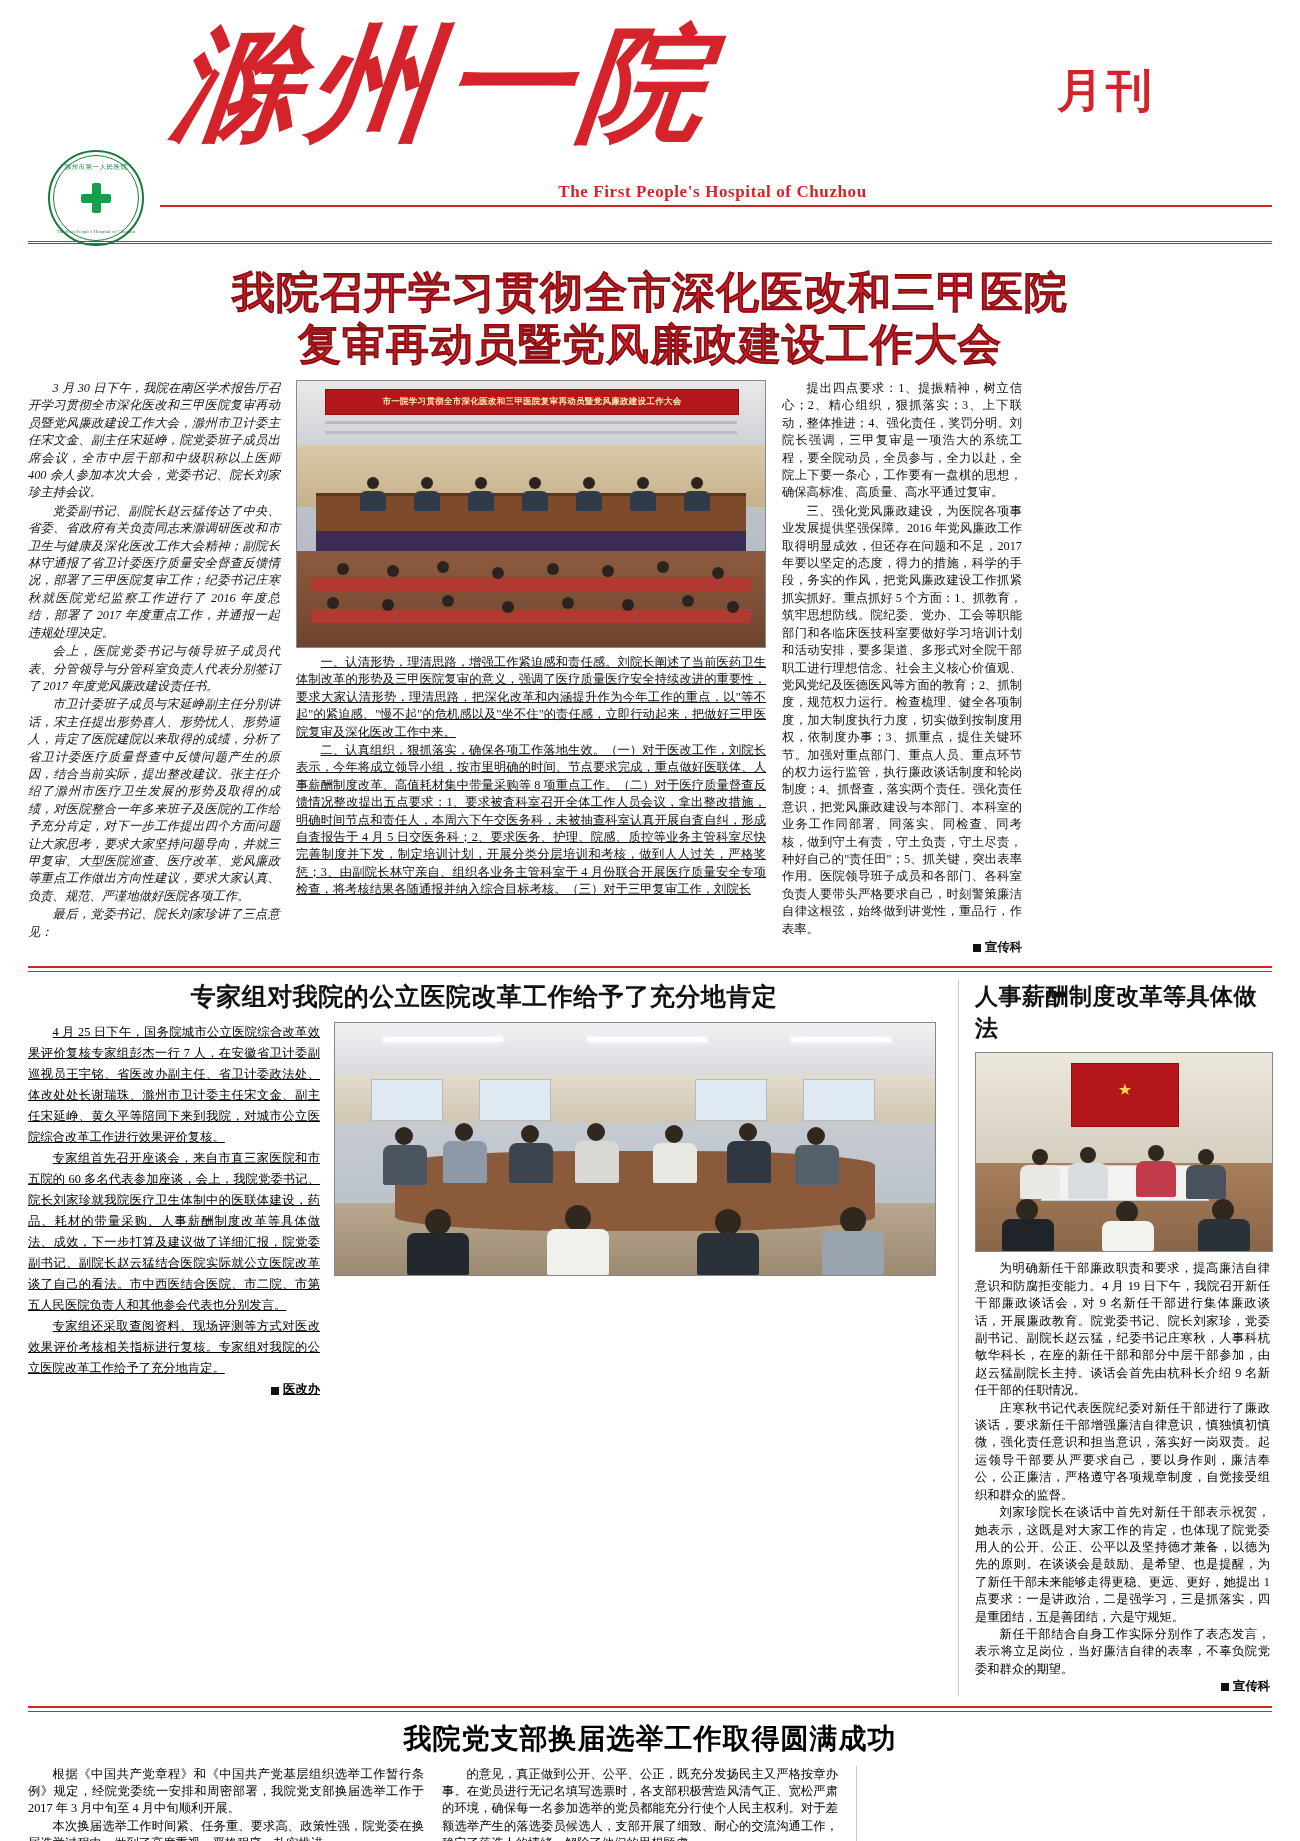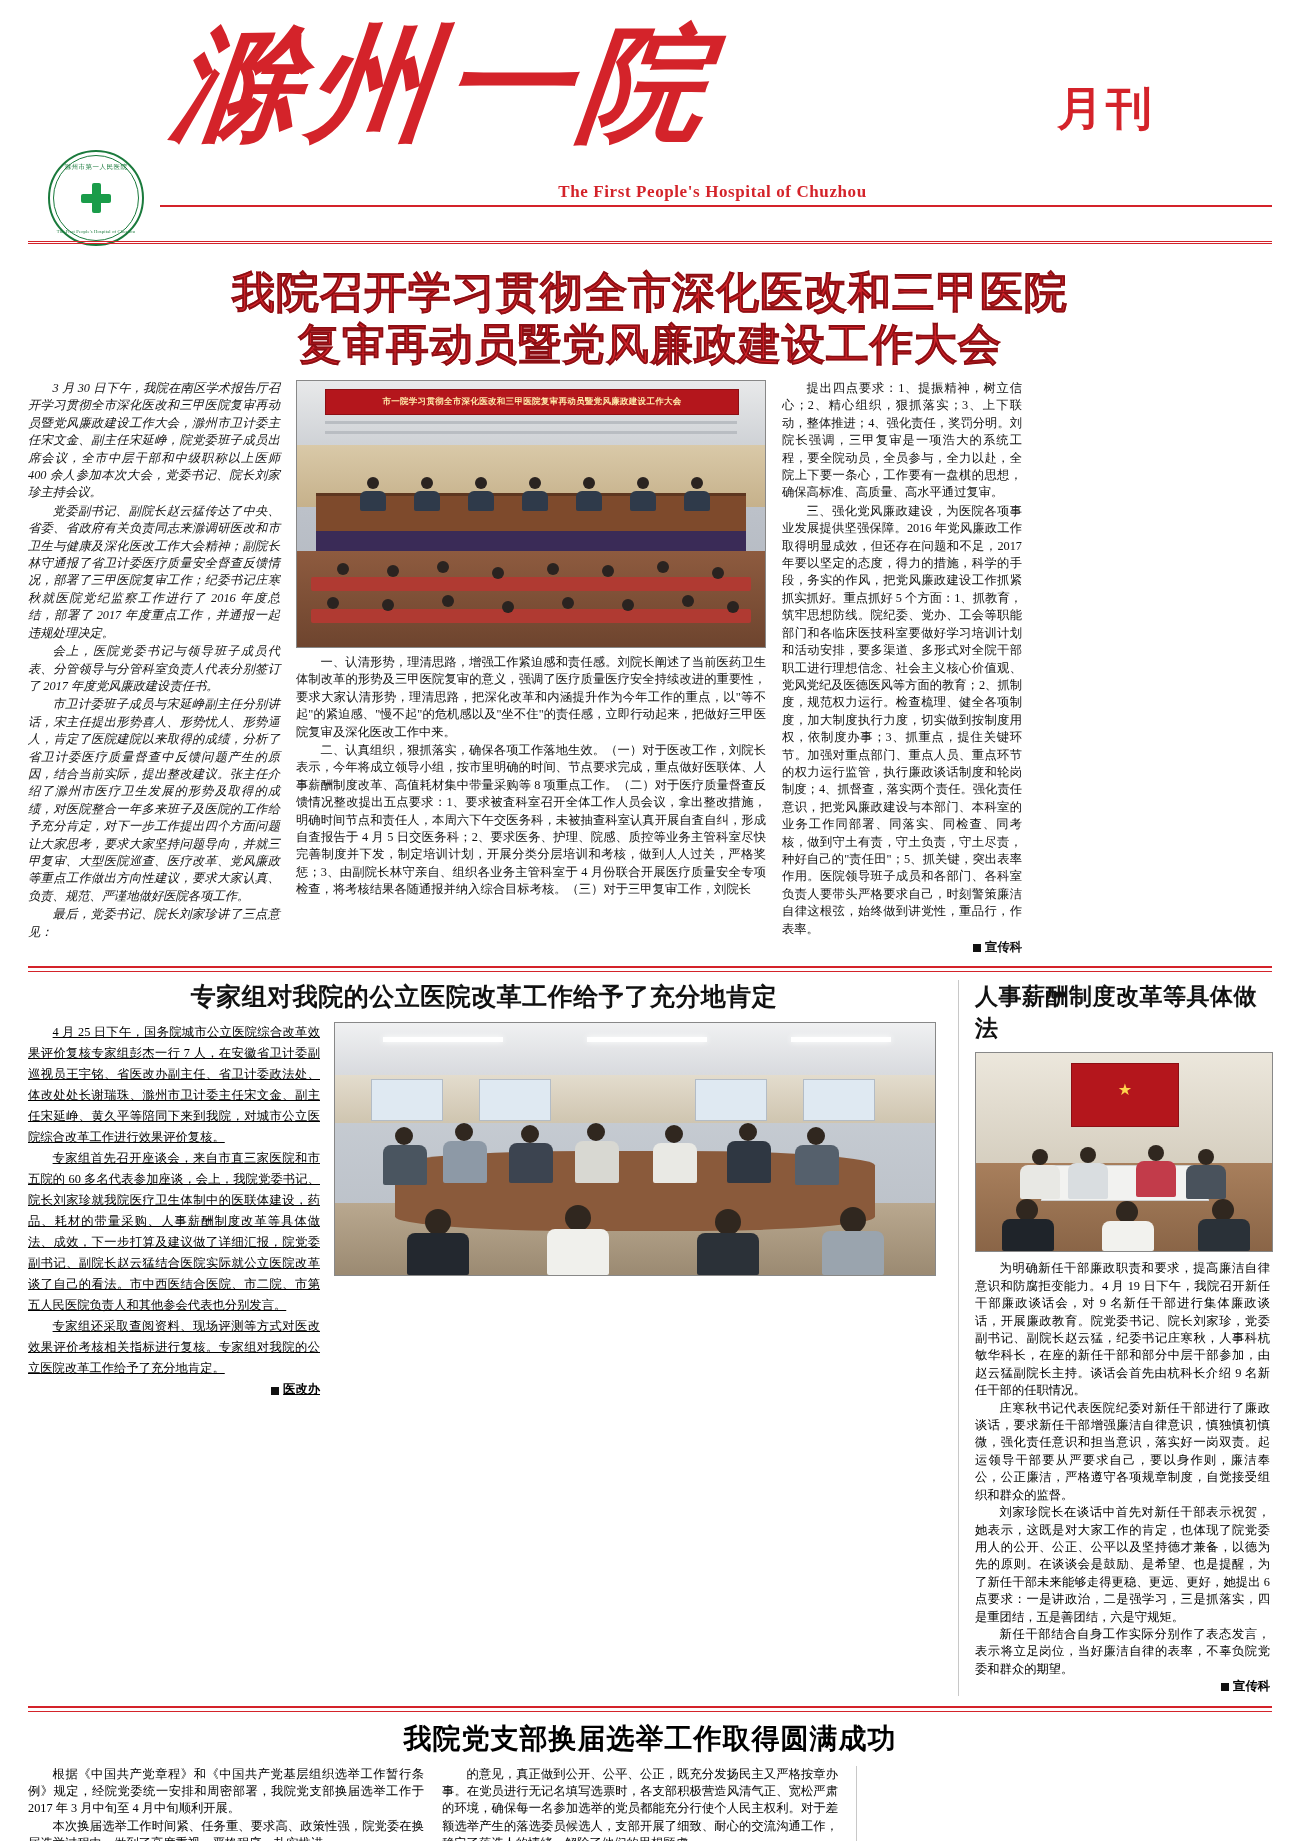--- a/index.html
+++ b/index.html
@@ -103,21 +103,21 @@
     color: #d4232a;
     letter-spacing: 10px;
     line-height: 130px;
     font-style: italic;
     transform: skewX(-6deg);
     white-space: nowrap;
   }
   .nameplate-monthly {
     position: absolute;
     right: 145px;
-    top: 78px;
+    top: 60px;
     font-size: 46px;
     font-weight: bold;
     color: #d4232a;
     letter-spacing: 3px;
   }
   .en-title {
     position: absolute;
     left: 175px;
     top: 182px;
     width: 1075px;
@@ -173,21 +173,21 @@
     gap: 16px;
   }
   .col {
     font-size: 12.3px;
     line-height: 17.4px;
     text-align: justify;
     color: #111;
   }
   .col p { margin: 0 0 1px 0; text-indent: 2em; }
   .lead-left { width: 252px; font-style: italic; }
-  .lead-mid { width: 470px; }
+  .lead-mid { width: 470px; text-decoration: underline; }
   .lead-right { width: 240px; }
 
   .photo-box {
     width: 470px;
     margin-bottom: 6px;
     position: relative;
   }
   .photo {
     width: 470px;
     height: 268px;
@@ -471,21 +471,21 @@
         <div class="mp-head" style="left:40px; top:146px; width:22px; height:22px;"></div>
         <div class="mp-person" style="left:26px; top:166px; width:52px; height:32px; background:#1f242a;"></div>
         <div class="mp-head" style="left:140px; top:148px; width:22px; height:22px;"></div>
         <div class="mp-person" style="left:126px; top:168px; width:52px; height:30px; background:#f2f2ee;"></div>
         <div class="mp-head" style="left:236px; top:146px; width:22px; height:22px;"></div>
         <div class="mp-person" style="left:222px; top:166px; width:52px; height:32px; background:#2a3138;"></div>
       </div>
       <div class="right-text">
         <p>为明确新任干部廉政职责和要求，提高廉洁自律意识和防腐拒变能力。4 月 19 日下午，我院召开新任干部廉政谈话会，对 9 名新任干部进行集体廉政谈话，开展廉政教育。院党委书记、院长刘家珍，党委副书记、副院长赵云猛，纪委书记庄寒秋，人事科杭敏华科长，在座的新任干部和部分中层干部参加，由赵云猛副院长主持。谈话会首先由杭科长介绍 9 名新任干部的任职情况。</p>
         <p>庄寒秋书记代表医院纪委对新任干部进行了廉政谈话，要求新任干部增强廉洁自律意识，慎独慎初慎微，强化责任意识和担当意识，落实好一岗双责。起运领导干部要从严要求自己，要以身作则，廉洁奉公，公正廉洁，严格遵守各项规章制度，自觉接受组织和群众的监督。</p>
-        <p>刘家珍院长在谈话中首先对新任干部表示祝贺，她表示，这既是对大家工作的肯定，也体现了院党委用人的公开、公正、公平以及坚持德才兼备，以德为先的原则。在谈谈会是鼓励、是希望、也是提醒，为了新任干部未来能够走得更稳、更远、更好，她提出 6 点要求：一是讲政治，二是强学习，三是抓落实，四是重团结，五是善团结，六是守规矩。</p>
+        <p>刘家珍院长在谈话中首先对新任干部表示祝贺，她表示，这既是对大家工作的肯定，也体现了院党委用人的公开、公正、公平以及坚持德才兼备，以德为先的原则。在谈谈会是鼓励、是希望、也是提醒，为了新任干部未来能够走得更稳、更远、更好，她提出 1 点要求：一是讲政治，二是强学习，三是抓落实，四是重团结，五是善团结，六是守规矩。</p>
         <p>新任干部结合自身工作实际分别作了表态发言，表示将立足岗位，当好廉洁自律的表率，不辜负院党委和群众的期望。</p>
         <div class="byline"><span class="sq"></span><span>宣传科</span></div>
       </div>
     </div>
   </div>
 
   <div class="hr-thick2"></div>
   <div class="hr-thin2"></div>
 
   <div class="bottom-section">

